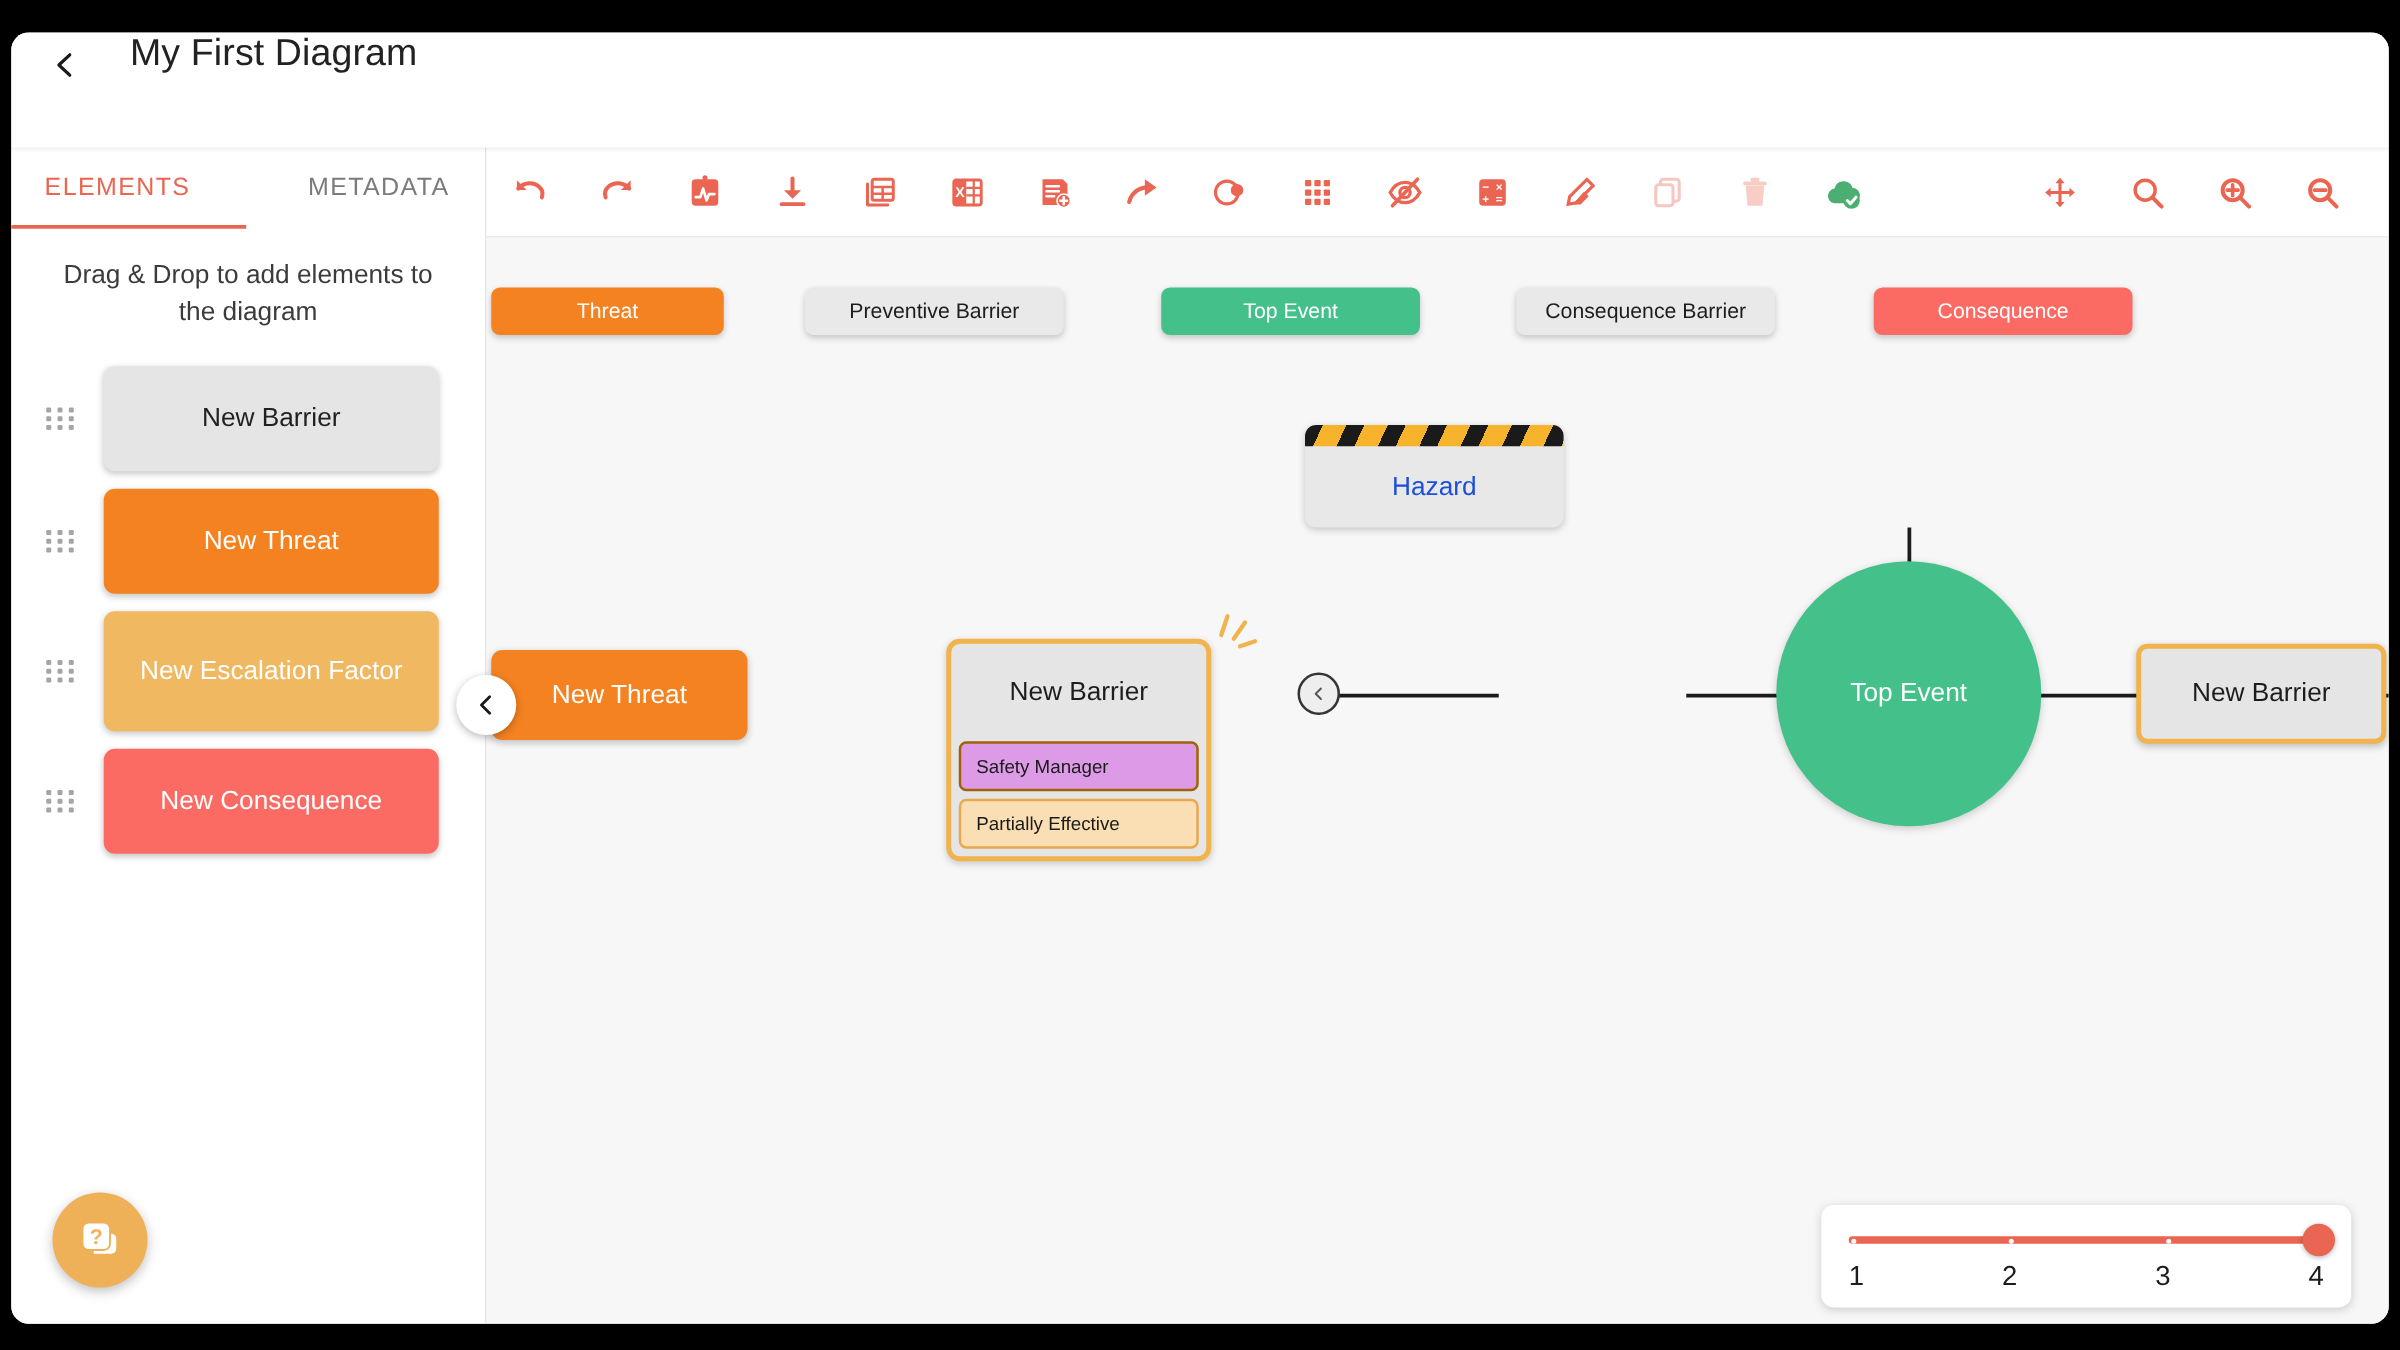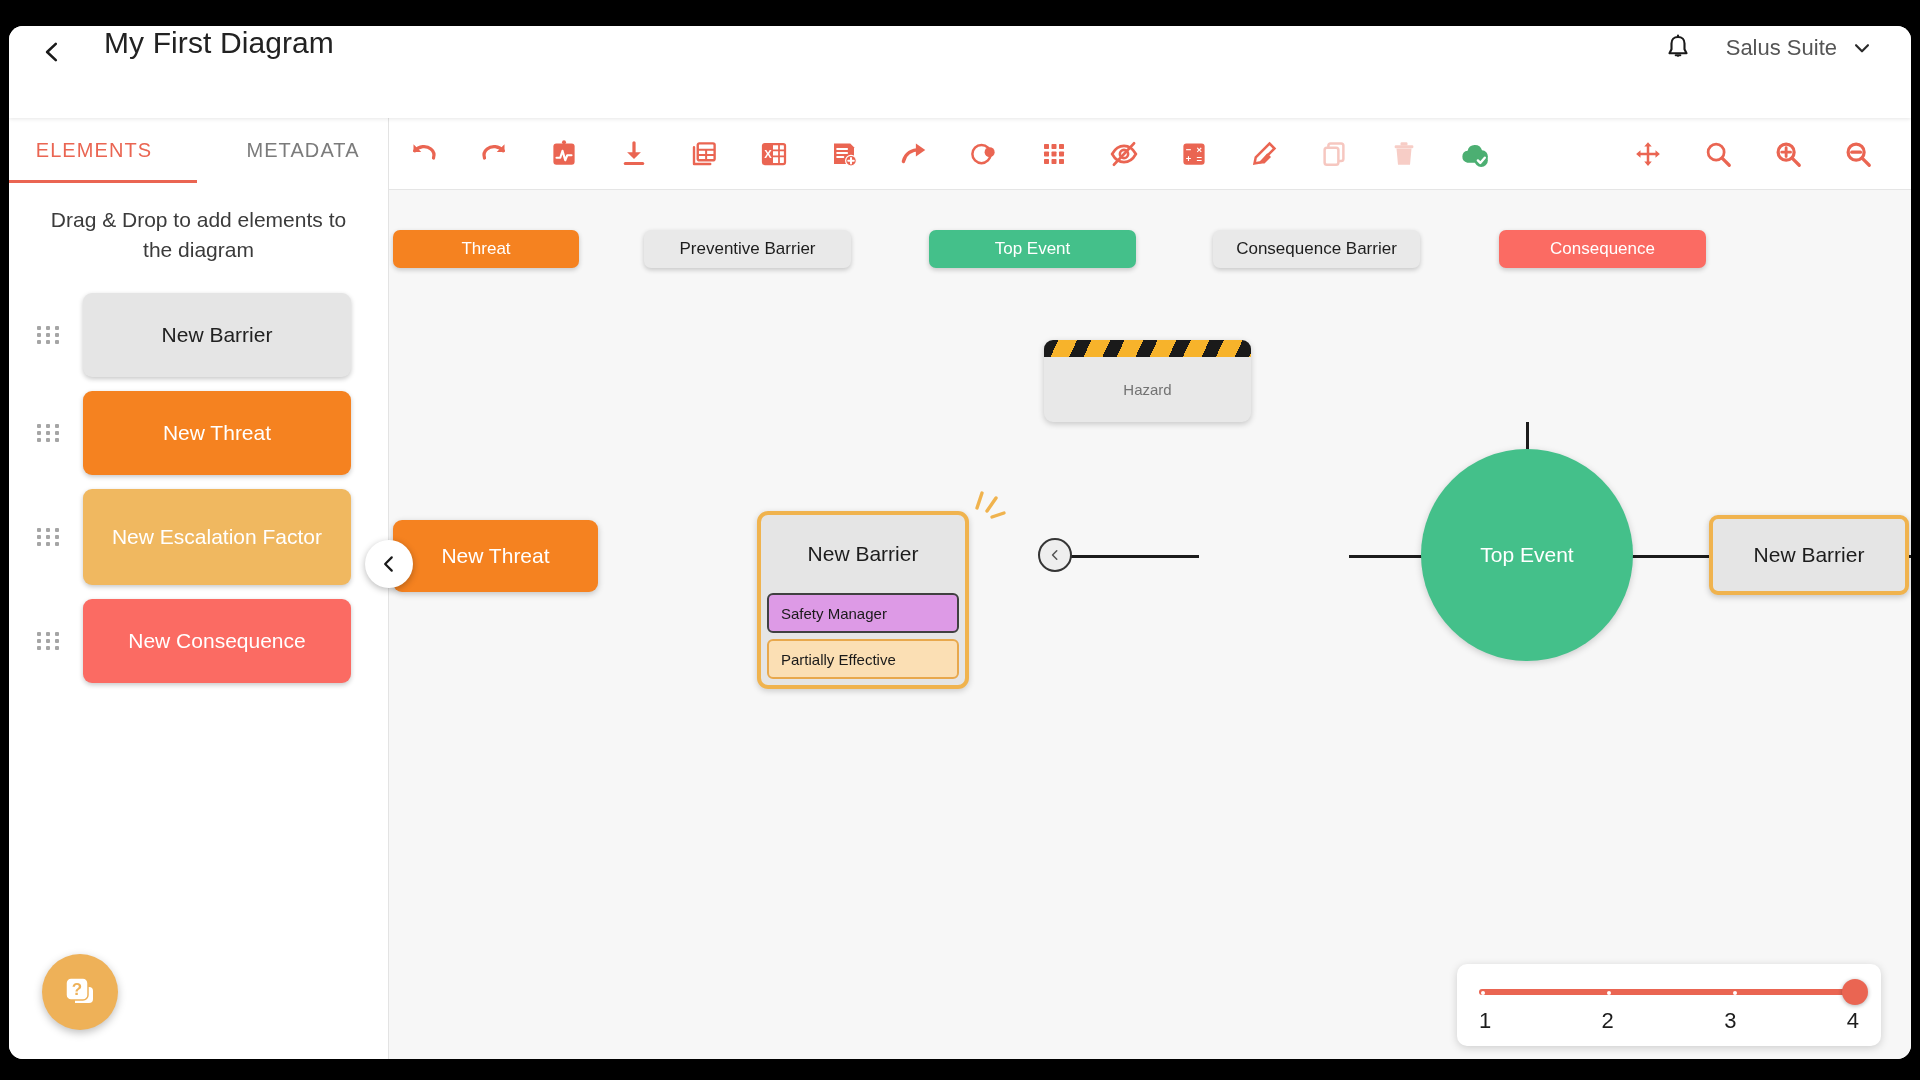--- a/index.html
+++ b/index.html
@@ -132,36 +132,36 @@
   }
   .nb-title {
     flex: 1; display: flex; align-items: center; justify-content: center;
     font-size: 21px; color: #1d1d1d;
   }
   .nb-chip {
     height: 40px; margin: 0 6px 6px; border-radius: 6px;
     display: flex; align-items: center; padding-left: 12px;
     font-size: 15px; color: #1a1a1a;
   }
-  .nb-chip-role   { background: #dd9ae6; border: 2px solid #404040; }
+  .nb-chip-role   { background: #dd9ae6; border: 2px solid #a16207; }
   .nb-chip-status { background: #fbdfb4; border: 2px solid #e8a84c; }
 
   #hazard {
     position: absolute; left: 1035px; top: 315px; width: 207px; height: 82px;
     background: #e8e8e8; border-radius: 9px; overflow: hidden;
     box-shadow: 0 2px 6px rgba(0,0,0,.20); cursor: pointer;
   }
   #hazard-stripe {
     height: 17px; width: 100%;
     background: repeating-linear-gradient(115deg,
       #1a1a1a 0 13px, #f7b32b 13px 30px);
   }
   #hazard-label {
     height: 65px; display: flex; align-items: center; justify-content: center;
-    font-size: 15px; color: #737373;
+    font-size: 21px; color: #1d4ed8;
   }
 
   #top-event {
     position: absolute; left: 1033px; top: 455px; width: 212px; height: 212px;
     border-radius: 50%; background: #44c08a; color: #fff;
     display: flex; align-items: center; justify-content: center;
     font-size: 21px; box-shadow: 0 2px 7px rgba(0,0,0,.18); cursor: pointer;
   }
 
   .conn { position: absolute; background: #1c1c1c; height: 3px; }
@@ -205,36 +205,20 @@
 
 <div id="app">
 
   <div id="header">
     <div id="back-btn">
       <svg width="26" height="26" viewBox="0 0 24 24">
         <path d="M15.5 4.5 L7.5 12 L15.5 19.5" fill="none" stroke="#1a1a1a" stroke-width="2.4" stroke-linecap="round" stroke-linejoin="round"></path>
       </svg>
     </div>
     <div id="page-title">My First Diagram</div>
-    <div id="header-right">
-      <div id="bell-btn">
-        <svg width="30" height="30" viewBox="0 0 24 24">
-          <path d="M12 3.2 C8.8 3.2 6.8 5.4 6.8 8.4 V13 L5.2 16.2 H18.8 L17.2 13 V8.4 C17.2 5.4 15.2 3.2 12 3.2 Z" fill="none" stroke="#1a1a1a" stroke-width="1.7" stroke-linejoin="round"></path>
-          <path d="M12 2.1 V3.2" stroke="#1a1a1a" stroke-width="1.7" stroke-linecap="round"></path>
-          <path d="M10.2 17.8 h3.6" stroke="#1a1a1a" stroke-width="1.7" stroke-linecap="round"></path>
-          <path d="M12 19.4 l1.3 -1.6 h-2.6 Z" fill="#1a1a1a"></path>
-        </svg>
-      </div>
-      <div id="account-menu">
-        <span id="account-name">Salus Suite</span>
-        <svg width="22" height="22" viewBox="0 0 24 24">
-          <path d="M5.5 9 L12 15.5 L18.5 9" fill="none" stroke="#2b2b2b" stroke-width="2.4" stroke-linecap="round" stroke-linejoin="round"></path>
-        </svg>
-      </div>
-    </div>
   </div>
 
   <div id="sidebar">
     <div id="tabs">
       <div class="tab active">ELEMENTS</div>
       <div class="tab">METADATA</div>
       <div id="tab-underline"></div>
     </div>
 
     <div id="drag-hint">Drag &amp; Drop to add elements to the diagram</div>

